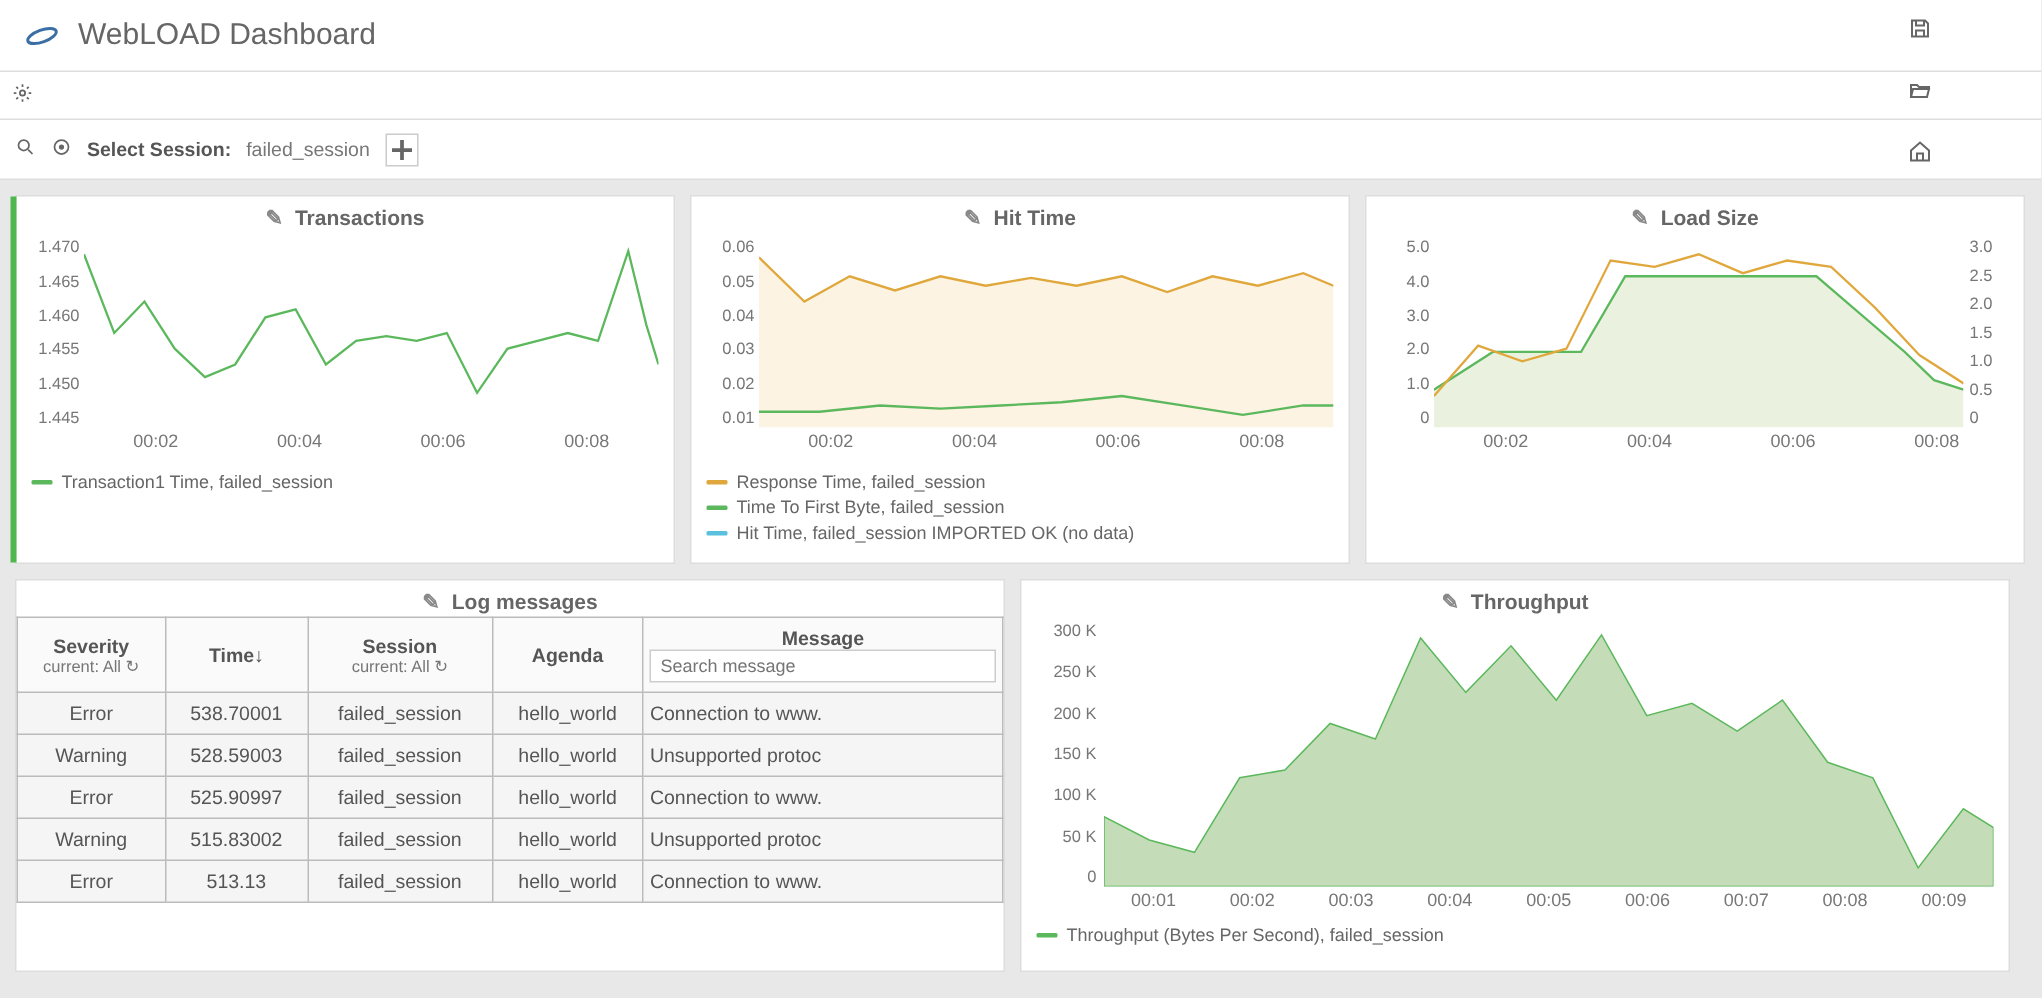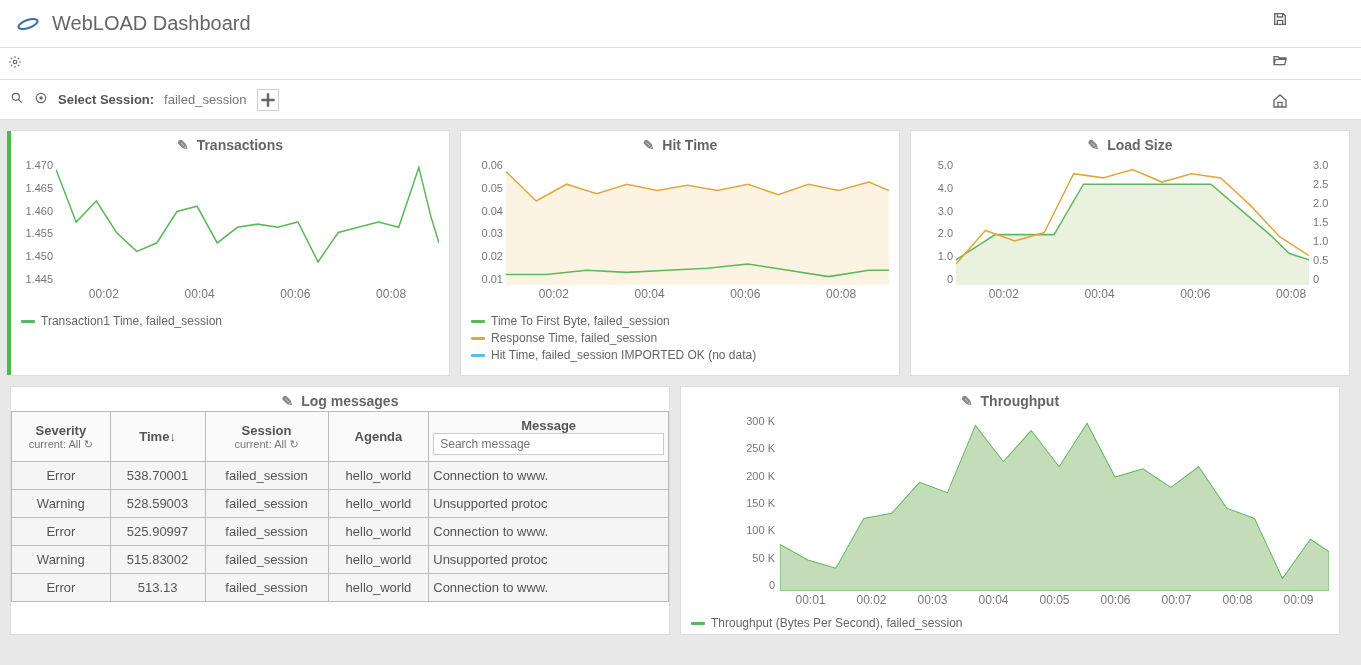--- a/index.html
+++ b/index.html
@@ -34,21 +34,21 @@
 .legend.inline { display: flex; flex-wrap: wrap; gap: 14px; justify-content: center; }
 .row2 { padding: 0 10px 10px 10px; margin-top: 10px; display: grid; grid-template-columns: 660px 660px; grid-gap: 10px; }
 .log-panel { background: #fff; border: 1px solid #ddd; }
 .log-table { width: 100%; border-collapse: collapse; font-size: 13px; }
 .log-table th { padding: 6px 4px; font-weight: bold; color: #555; background: #fafafa; border: 1px solid #bbb; }
 .log-table th .sub { font-weight: normal; font-size: 11px; display: block; color: #777; }
 .log-table td { padding: 6px 4px; border: 1px solid #bbb; text-align: center; color: #555; background: #f5f5f5; }
 .sev-error { color: #d9534f; }
 .sev-warning { color: #e0a83c; }
 .search-msg { width: 100%; padding: 3px 6px; border: 1px solid #ccc; font-size: 12px; }
-.throughput-chart { height: 200px; padding: 4px 10px 0 86px; position: relative; margin-left: 44px; }
+.throughput-chart { height: 200px; padding: 4px 10px 0 86px; position: relative; }
 .throughput-chart .y-axis { left: 6px; width: 44px; }
 .throughput-chart .x-axis { left: 55px; }
 .throughput-chart .plot { left: 55px; }
 svg { width: 100%; height: 100%; }
 </style>
 </head>
 <body>
 
 <div class="topbar">
   <span class="logo">
@@ -193,26 +193,26 @@
       </div>
       <div class="x-axis">
         <span>00:02</span>
         <span>00:04</span>
         <span>00:06</span>
         <span>00:08</span>
       </div>
     </div>
     <div class="legend">
       <div class="legend-row">
+          <span class="legend-swatch" style="background:#e0a83c"></span>
+          <span>Response Time, failed_session</span>
+        </div>
+      <div class="legend-row">
           <span class="legend-swatch" style="background:#5cb85c"></span>
           <span>Time To First Byte, failed_session</span>
-        </div>
-      <div class="legend-row">
-          <span class="legend-swatch" style="background:#e0a83c"></span>
-          <span>Response Time, failed_session</span>
         </div>
       <div class="legend-row">
           <span class="legend-swatch" style="background:#5bc0de"></span>
           <span>Hit Time, failed_session IMPORTED OK (no data)</span>
         </div>
     </div>
   </div>
 
   <div class="panel">
     <div class="panel-title">
@@ -345,20 +345,20 @@
         <span>00:02</span>
         <span>00:03</span>
         <span>00:04</span>
         <span>00:05</span>
         <span>00:06</span>
         <span>00:07</span>
         <span>00:08</span>
         <span>00:09</span>
       </div>
     </div>
-    <div class="legend" style="padding-top:2px;padding-bottom:1px;">
+    <div class="legend" style="padding-top:2px;padding-bottom:14px;">
       <div class="legend-row">
           <span class="legend-swatch" style="background:#5cb85c"></span>
           <span>Throughput (Bytes Per Second), failed_session</span>
         </div>
     </div>
   </div>
 </div>
 
 </body></html>

